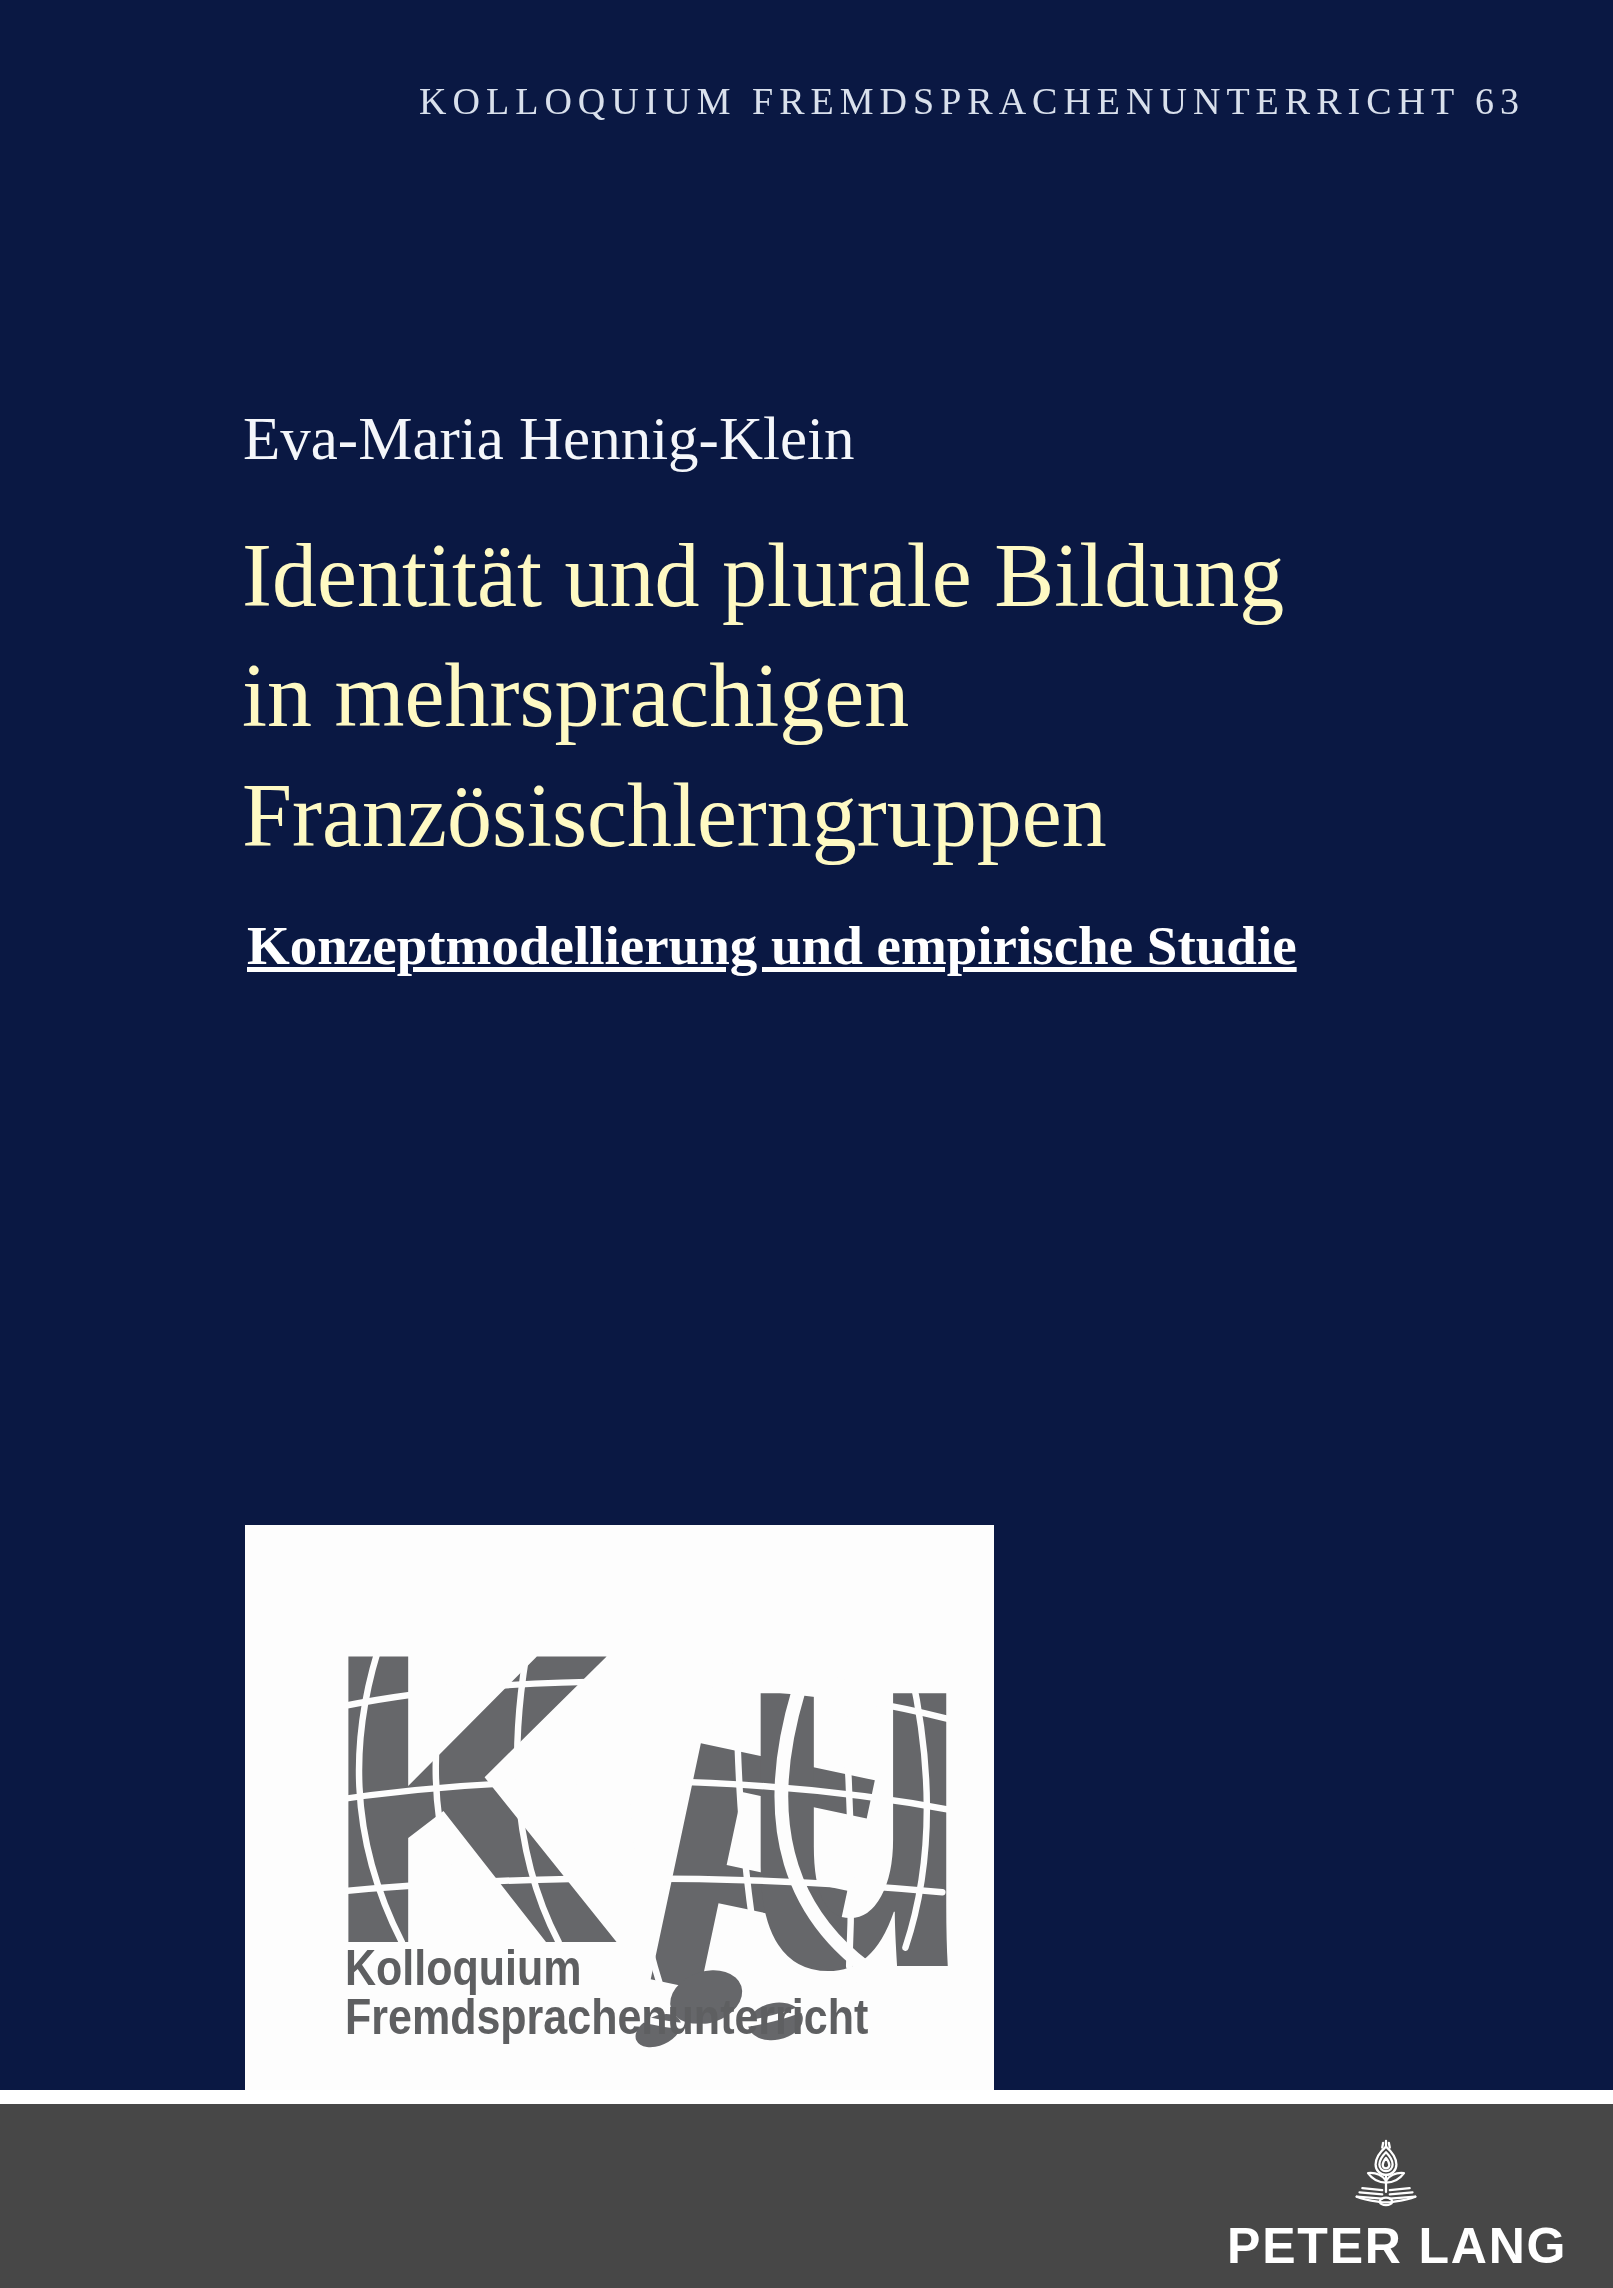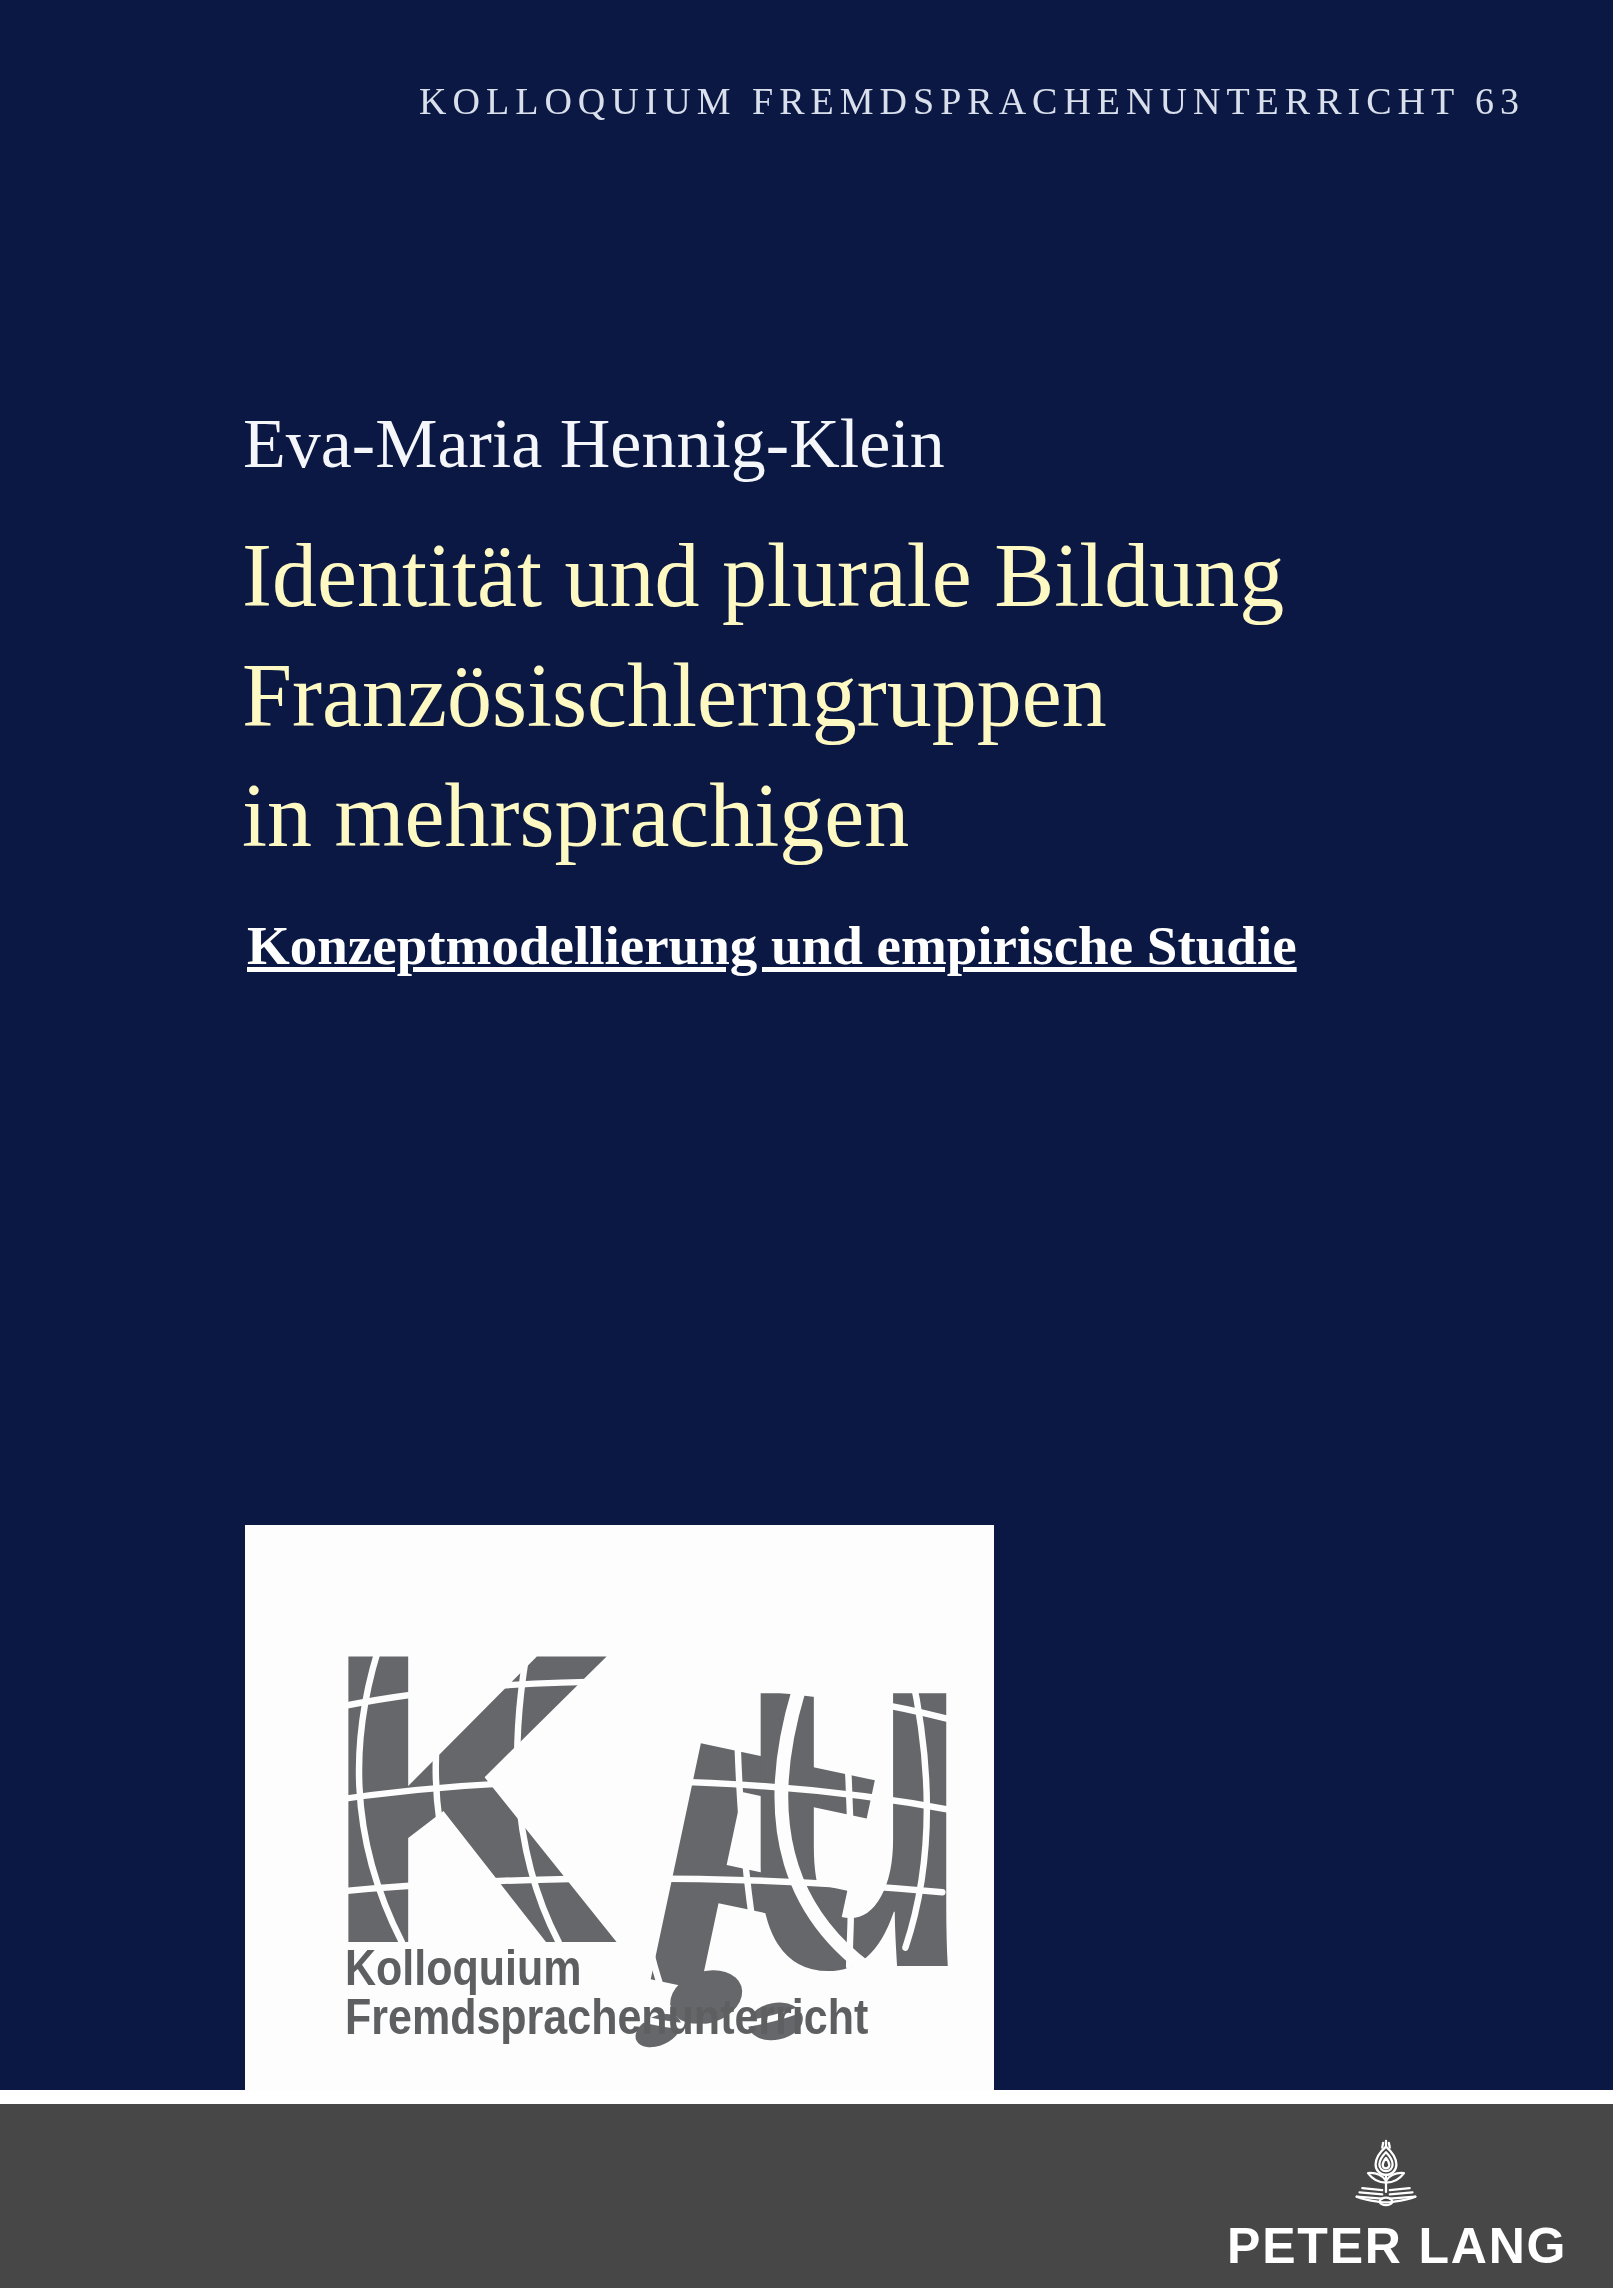--- a/index.html
+++ b/index.html
@@ -16,21 +16,21 @@
     text-align:right;
     font-size:38px;
     letter-spacing:6px;
     color:#d9e0ec;
     white-space:nowrap;
     padding-left:14px;
   }
   .author{
     position:absolute;
     left:243px;top:404px;
-    font-size:70px;
+    font-size:61px;
     color:#f4f6fa;
     white-space:nowrap;
     text-align:center;
   }
   .title{
     position:absolute;
     left:242px;top:516px;
     font-size:90px;
     font-weight:normal;
     line-height:120px;
@@ -102,22 +102,22 @@
 <body>
 
 <div class="cover">
 
   <div class="series-header">KOLLOQUIUM FREMDSPRACHENUNTERRICHT 63</div>
 
   <div class="author">Eva-Maria Hennig-Klein</div>
 
   <div class="title">
     <span class="line">Identität und plurale Bildung</span>
+    <span class="line">in mehrsprachigen</span>
     <span class="line">Französischlerngruppen</span>
-    <span class="line">in mehrsprachigen</span>
   </div>
 
   <div class="subtitle">Konzeptmodellierung und empirische Studie</div>
 
   <div class="logo-box">
     <svg width="749" height="574" viewBox="0 0 812 622">
 
       <text class="kfu-letter" x="82" y="452" font-size="450">K</text>
       <text class="kfu-letter" font-size="380" transform="translate(415,487) rotate(12)">F</text>
       <text class="kfu-letter" font-size="560" transform="translate(533,478) scale(0.75,1)">u</text>

